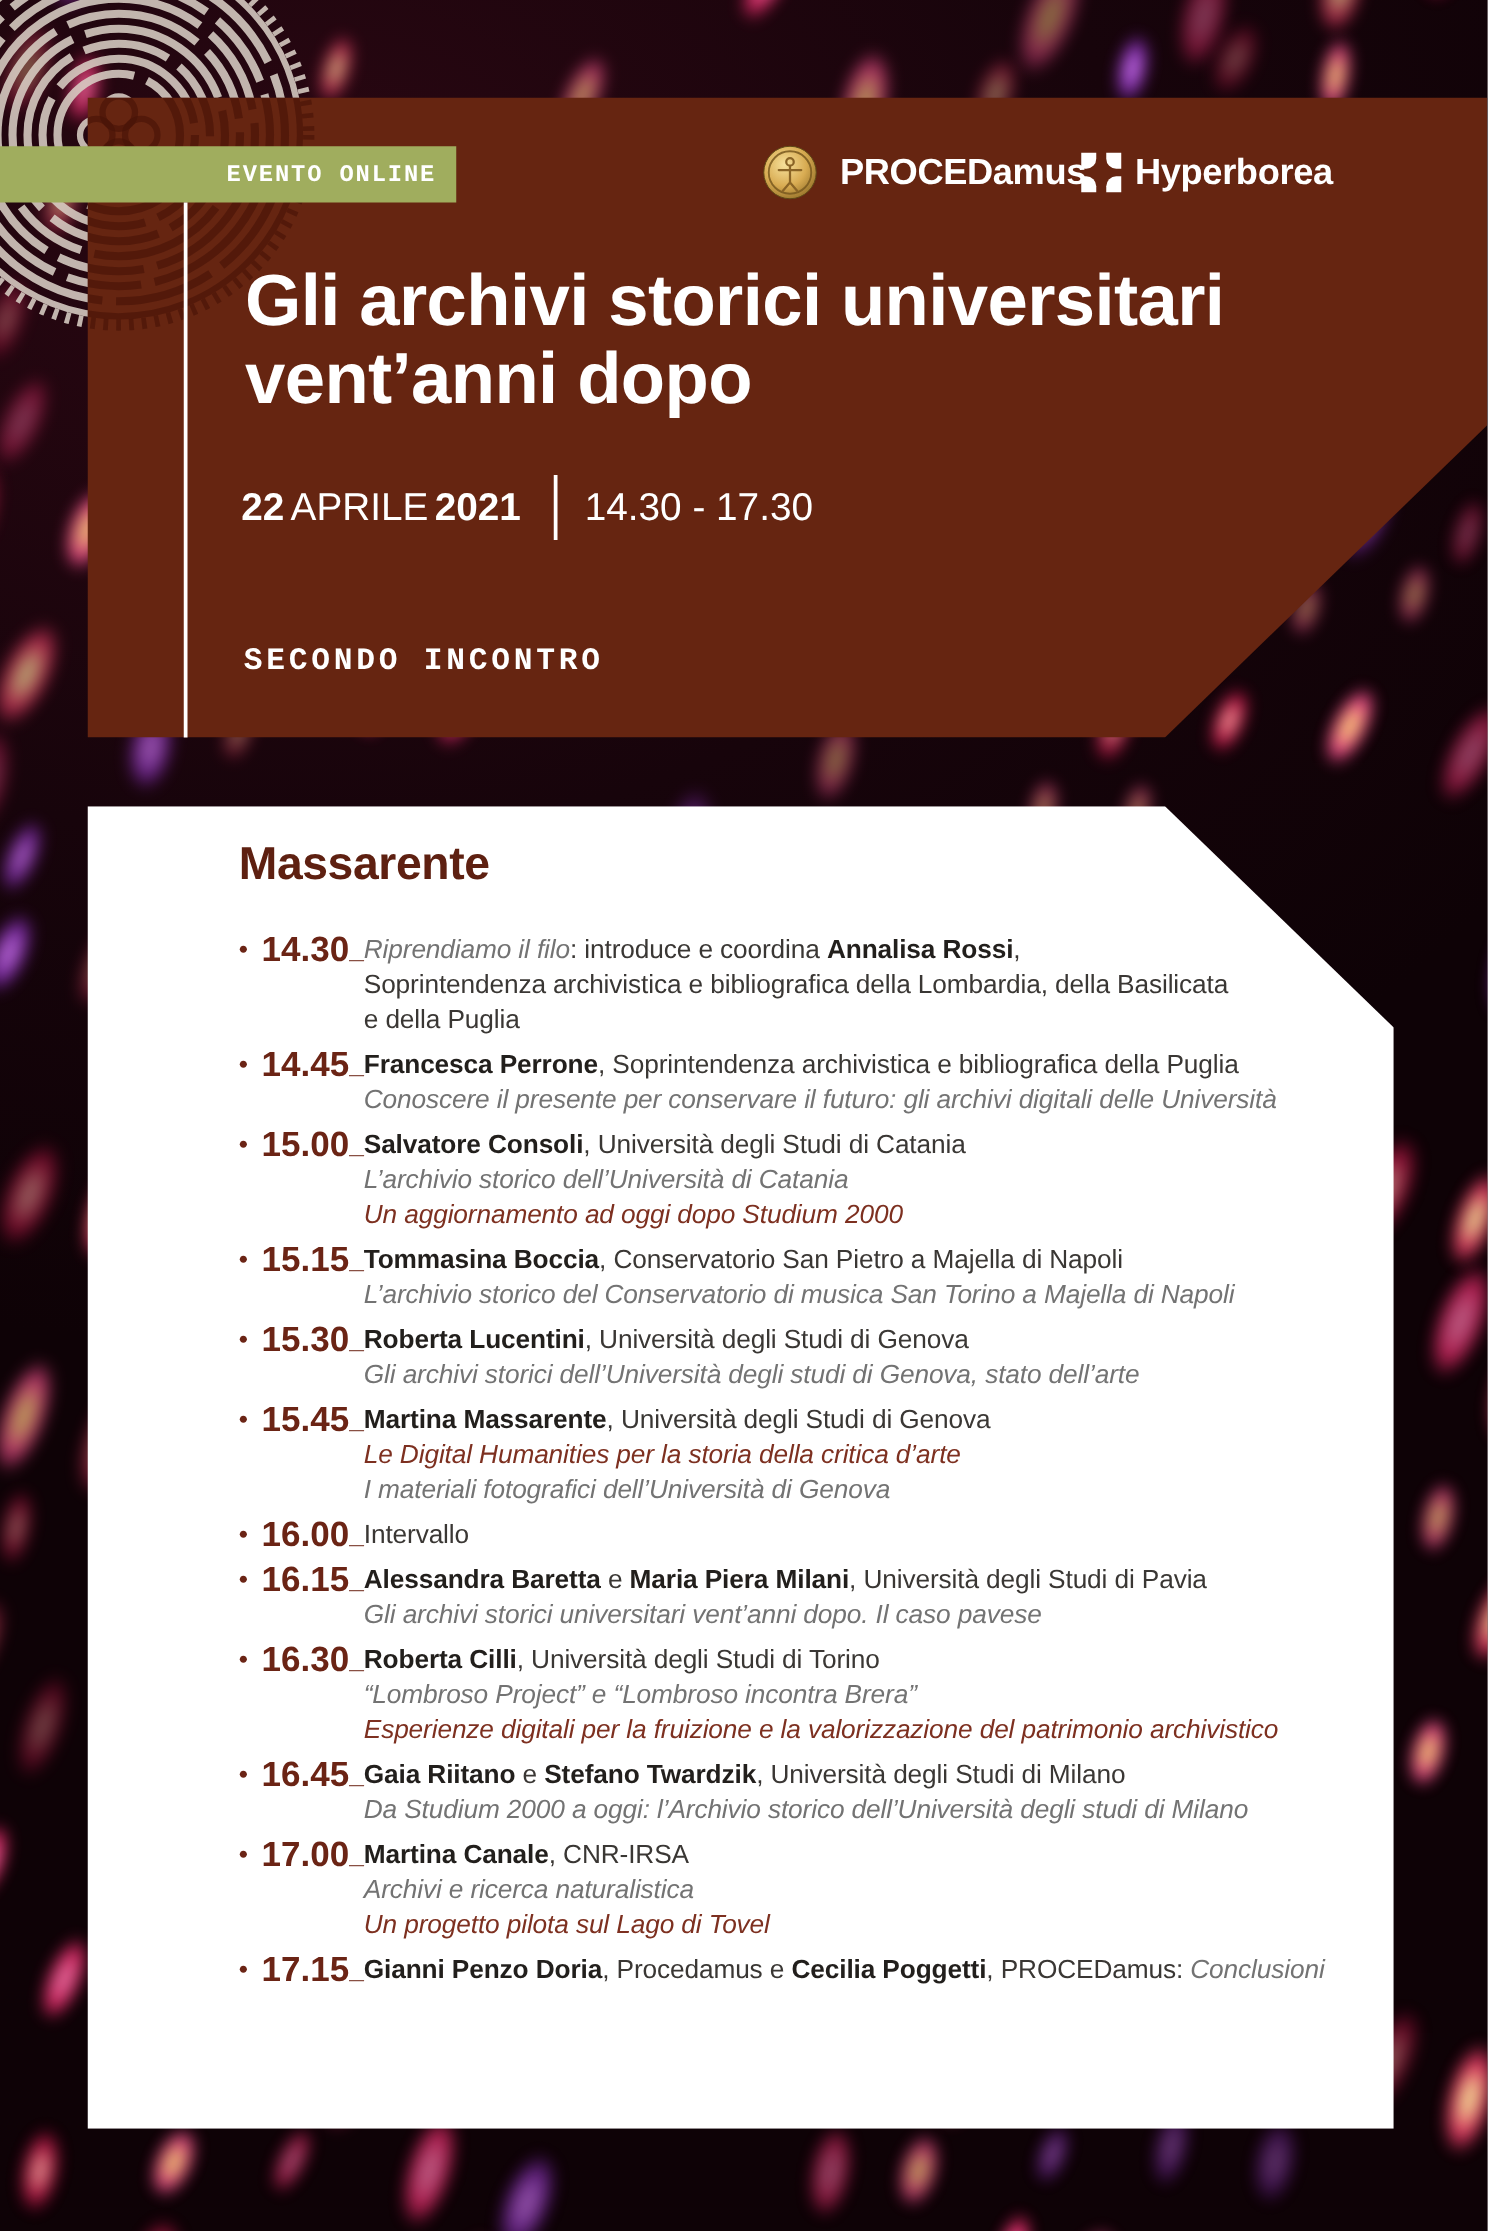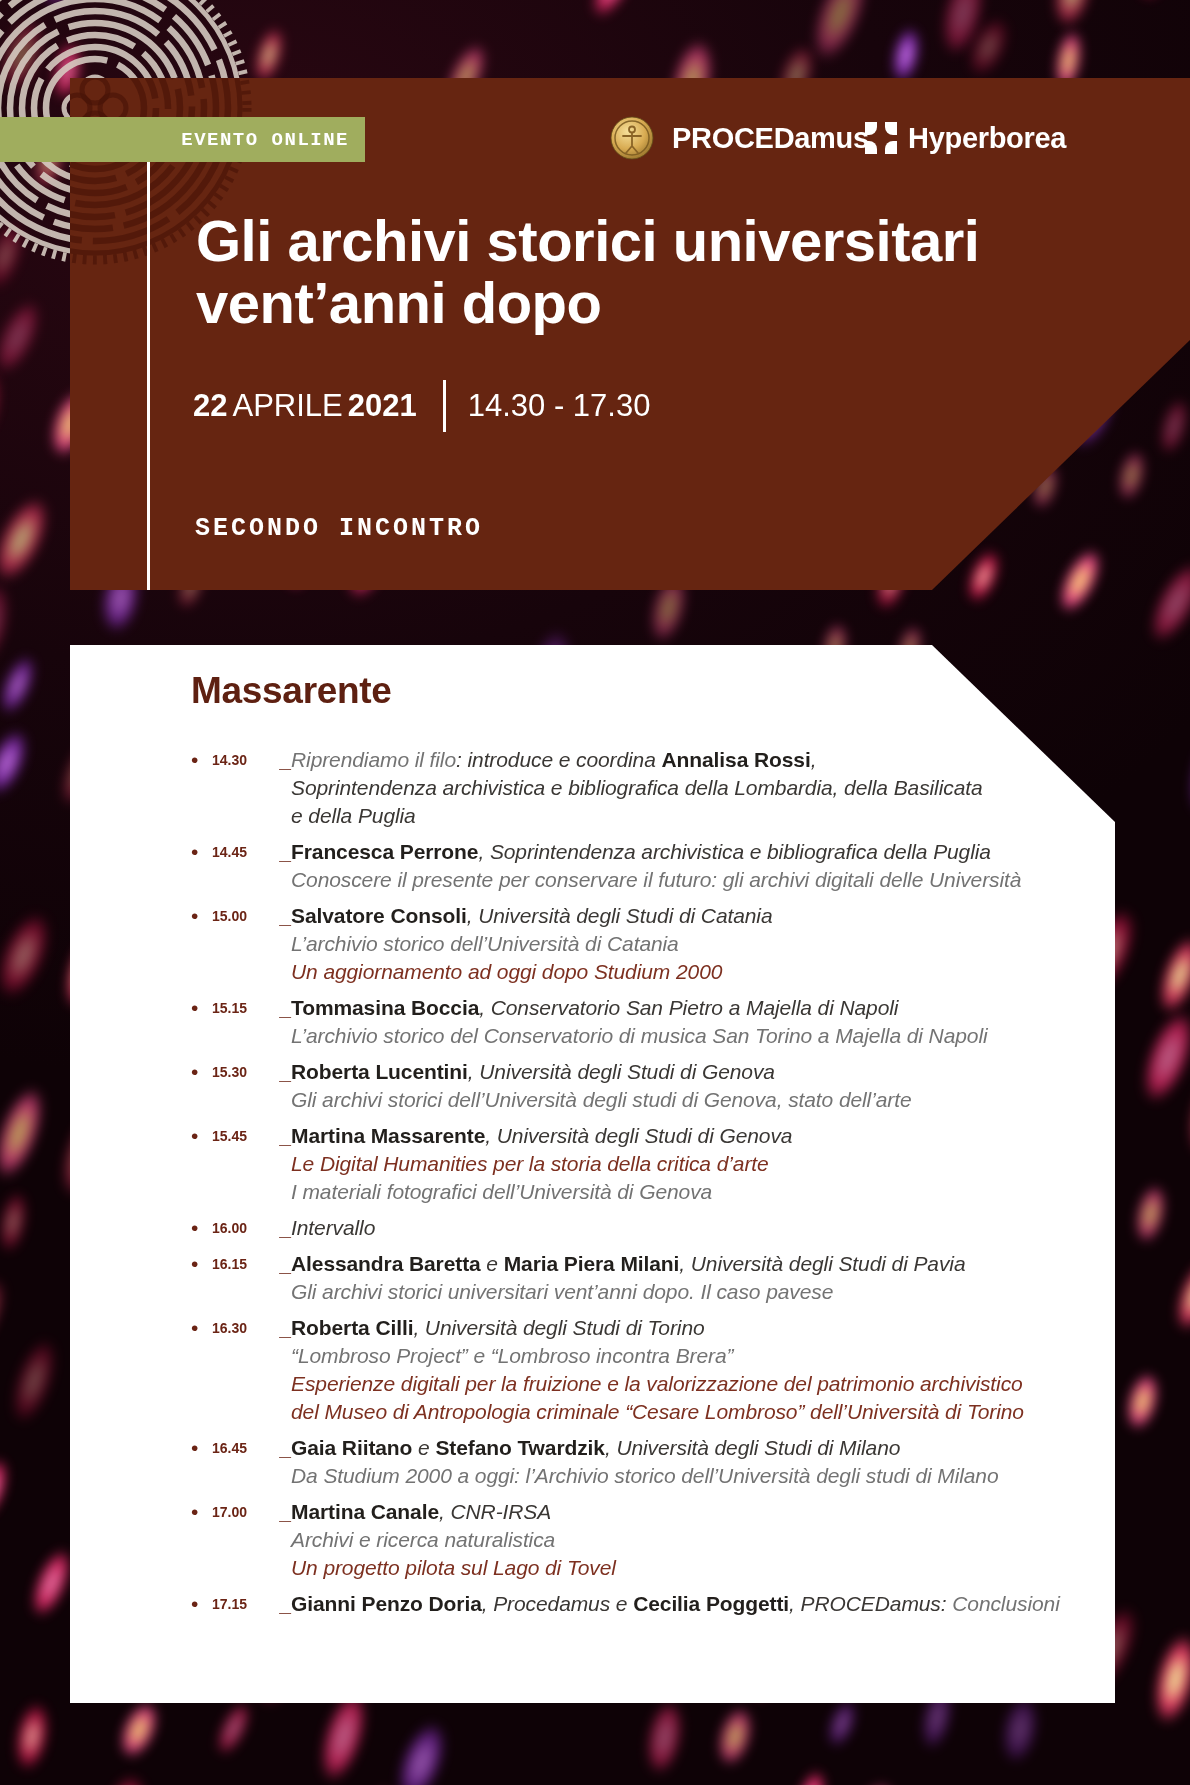--- a/index.html
+++ b/index.html
@@ -50,25 +50,25 @@
   #session{left:195px;top:514px;font-family:"Liberation Mono",monospace;
       font-weight:bold;font-size:25px;letter-spacing:3px;}
 
   
   #program{position:absolute;left:191px;top:670px;width:880px;z-index:5;}
   #prog-title{font-size:37px;line-height:42px;font-weight:bold;color:#5e2011;
       margin:0 0 34px 0;letter-spacing:-0.3px;}
   .pitem{display:flex;margin-bottom:8px;font-size:21px;line-height:28px;}
   .marker{width:100px;flex:none;display:flex;color:#6b2415;}
   .blt{width:21px;}
-  .tm{font-weight:bold;font-size:14px;flex:1;}
+  .tm{font-weight:bold;font-size:28px;flex:1;}
   .us{font-weight:bold;}
   .plines{flex:1;letter-spacing:-0.1px;}
   .r-name{font-weight:bold;color:#221f1c;}
-  .r-aff{font-style:italic;color:#3a3734;}
+  .r-aff{color:#3a3734;}
   .r-talk{font-weight:normal;font-style:italic;color:#737373;}
   .r-sub{font-style:italic;color:#7d3020;}
 </style>
 </head>
 <body>
 
 <div id="bg">
     <div class="blob" style="left: 36px; top: -65px; width: 45px; height: 86px; opacity: 0.55; transform: rotate(10deg); background: radial-gradient(closest-side, rgb(216, 123, 255) 0%, rgb(216, 123, 255) 16%, rgb(141, 47, 192) 45%, rgba(60, 2, 20, 0) 72%);"></div>
     <div class="blob" style="left: 593px; top: -65px; width: 41px; height: 100px; opacity: 0.81; transform: rotate(28deg); background: radial-gradient(closest-side, rgb(255, 122, 176) 0%, rgb(255, 122, 176) 16%, rgb(244, 42, 110) 45%, rgba(60, 2, 20, 0) 72%);"></div>
     <div class="blob" style="left: 811px; top: -57px; width: 58px; height: 141px; opacity: 0.48; transform: rotate(22deg); background: radial-gradient(closest-side, rgb(255, 210, 122) 0%, rgb(255, 210, 122) 16%, rgb(255, 79, 147) 45%, rgba(60, 2, 20, 0) 72%);"></div>
@@ -461,21 +461,20 @@
       <div class="pitem">
         <div class="marker">
           <span class="blt">•</span>
           <span class="tm">16.30</span>
           <span class="us">_</span>
         </div>
         <div class="plines">
           <div><span class="r-name">Roberta Cilli</span><span class="r-aff">, Università degli Studi di Torino</span></div>
           <div><span class="r-talk">“Lombroso Project” e “Lombroso incontra Brera”</span></div>
           <div><span class="r-sub">Esperienze digitali per la fruizione e la valorizzazione del patrimonio archivistico</span></div>
-          <div><span class="r-sub">del Museo di Antropologia criminale “Cesare Lombroso” dell’Università di Torino</span></div>
         </div>
       </div>
       <div class="pitem">
         <div class="marker">
           <span class="blt">•</span>
           <span class="tm">16.45</span>
           <span class="us">_</span>
         </div>
         <div class="plines">
           <div><span class="r-name">Gaia Riitano</span><span class="r-aff"> e </span><span class="r-name">Stefano Twardzik</span><span class="r-aff">, Università degli Studi di Milano</span></div>

